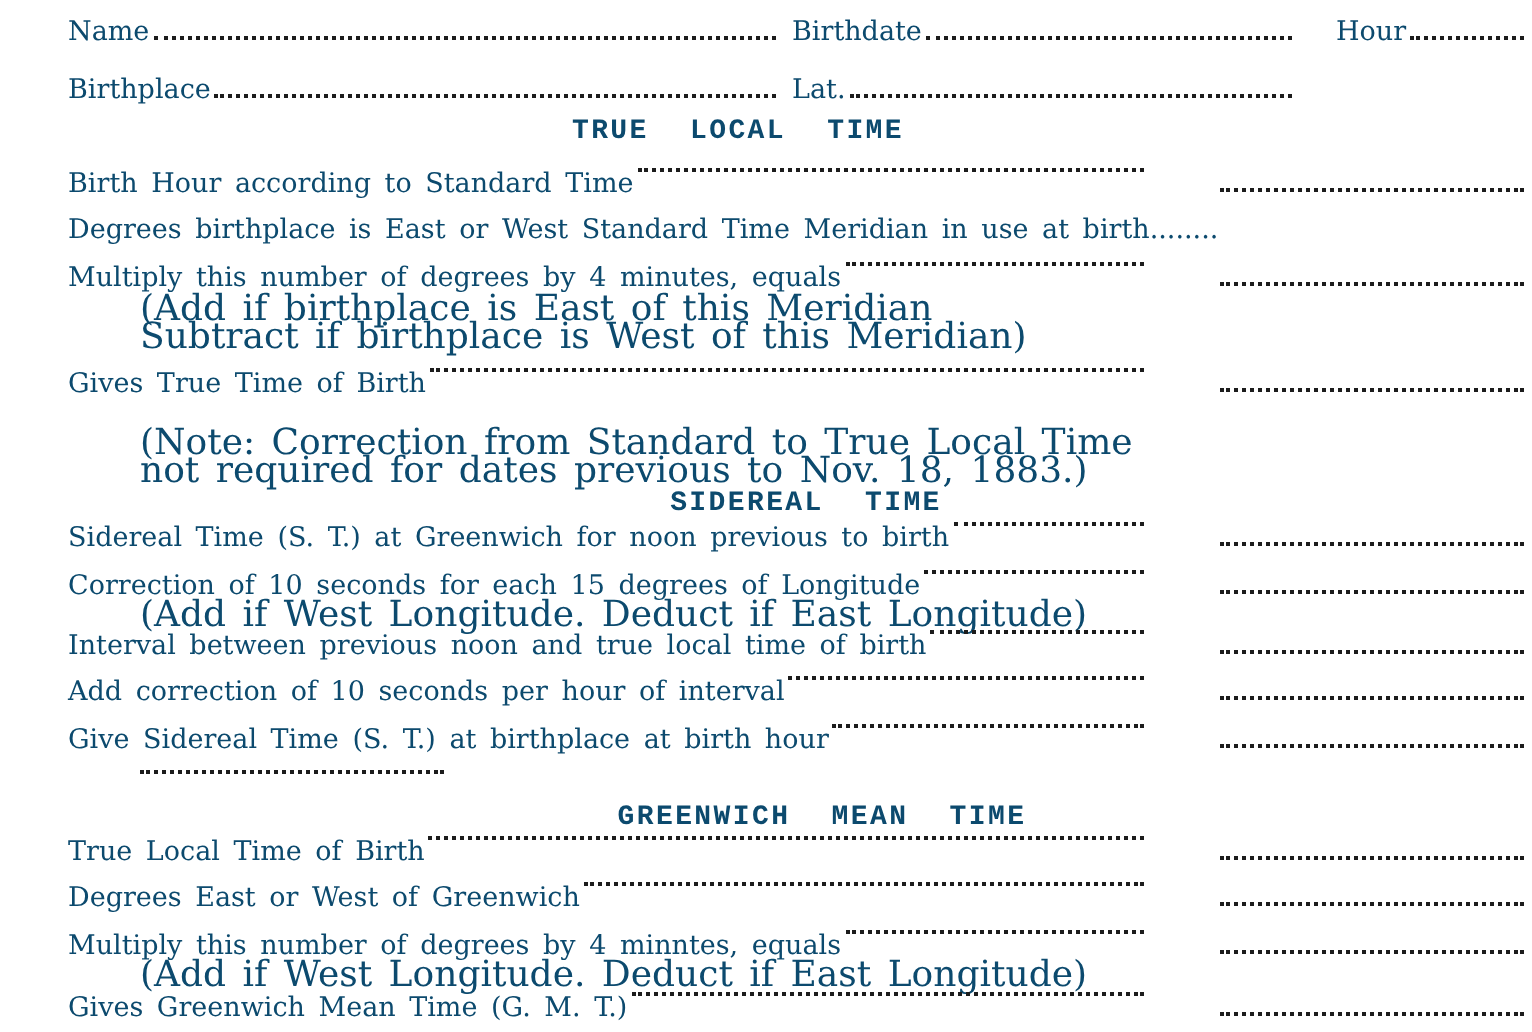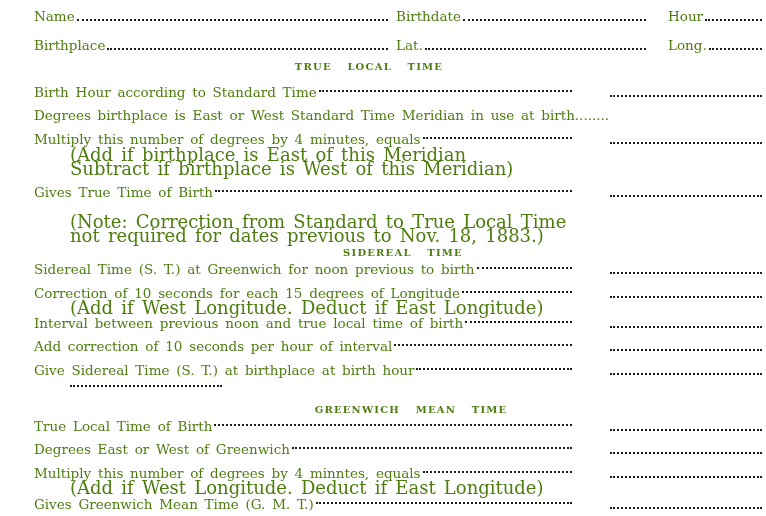--- a/index.html
+++ b/index.html
@@ -1,39 +1,39 @@
 <!DOCTYPE html>
 <html><head>
 <meta charset="utf-8">
 <style>
   html,body{margin:0;padding:0;background:#ffffff;}
   #page{
     width:766px;height:516px;box-sizing:border-box;
     padding:8px 2px 10px 34px;
-    background:#ffffff;color:#4d7c0f;
+    background:#ffffff;color:#0c4a6e;
     font-family:"DejaVu Serif","Liberation Serif",serif;
     font-size:13.5px;line-height:16px;word-spacing:2.5px;
     overflow:hidden;position:relative;
   }
   .toprow{display:flex;align-items:baseline;height:16px;}
   .fgroup{display:flex;align-items:baseline;}
   .fgroup .lbl{white-space:nowrap;}
   .g1{flex:0 0 356px;}
   .g2{flex:0 0 252px;margin-left:6px;}
   .g3{flex:1;margin-left:20px;}
   .leader{flex:1;border-bottom:2px dotted #1c1c1c;margin:0 2px 2px 2px;min-width:10px;}
   .heading{
     height:17px;line-height:17px;text-align:center;font-weight:bold;
-    font-size:10px;letter-spacing:1.2px;word-spacing:11px;
+    font-size:14px;letter-spacing:1.2px;word-spacing:11px;font-family:Liberation Mono, monospace;
   }
   .h-tlt{transform:translateX(-30px);}
   .h-sid{transform:translateX(4px);}
   .h-gmt{transform:translateX(12px);}
   .line{display:flex;align-items:baseline;height:16px;}
-  .main{flex:0 0 540px;display:flex;align-items:center;}
+  .main{flex:0 0 540px;display:flex;align-items:flex-start;}
   .main .txt{white-space:nowrap;}
   .answer{flex:0 0 156px;margin-left:34px;display:flex;align-items:baseline;}
   .answer .leader{margin-bottom:2px;}
   .line.subline{height:14px;line-height:14px;padding-left:36px;font-size:18px;}
   .noleader .main .txt{flex:1;}
 </style>
 </head>
 <body>
 
 <div id="page">
@@ -55,24 +55,20 @@
 
   <div class="toprow" style="margin-top:13px">
     <div class="fgroup g1">
       <span class="lbl">Birthplace</span>
       <span class="leader"></span>
     </div>
     <div class="fgroup g2">
       <span class="lbl">Lat.</span>
       <span class="leader"></span>
     </div>
-    <div class="fgroup g3">
-      <span class="lbl">Long.</span>
-      <span class="leader"></span>
-    </div>
   </div>
 
   <div class="heading h-tlt" style="margin-top:5px">TRUE LOCAL TIME</div>
 
   <div class="line" style="margin-top:9px">
     <div class="main">
       <span class="txt">Birth Hour according to Standard Time</span>
       <span class="leader"></span>
     </div>
     <div class="answer">

